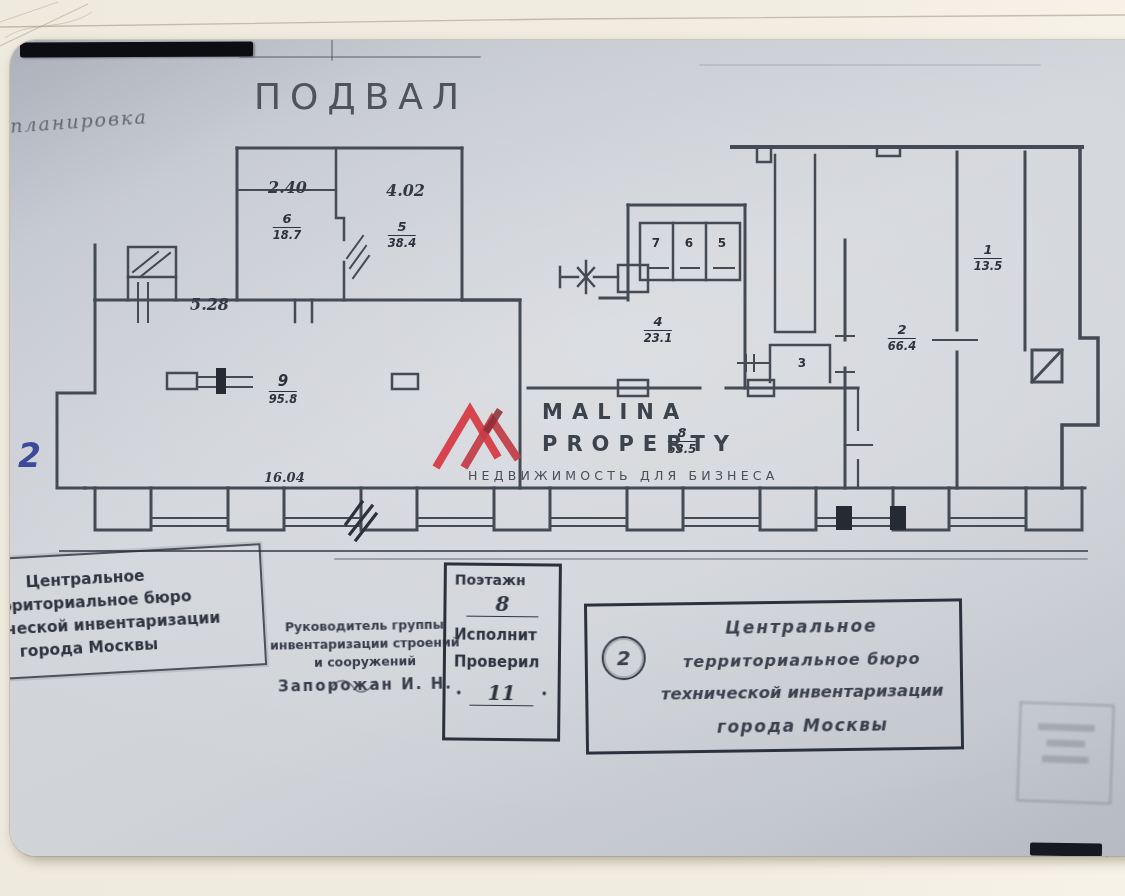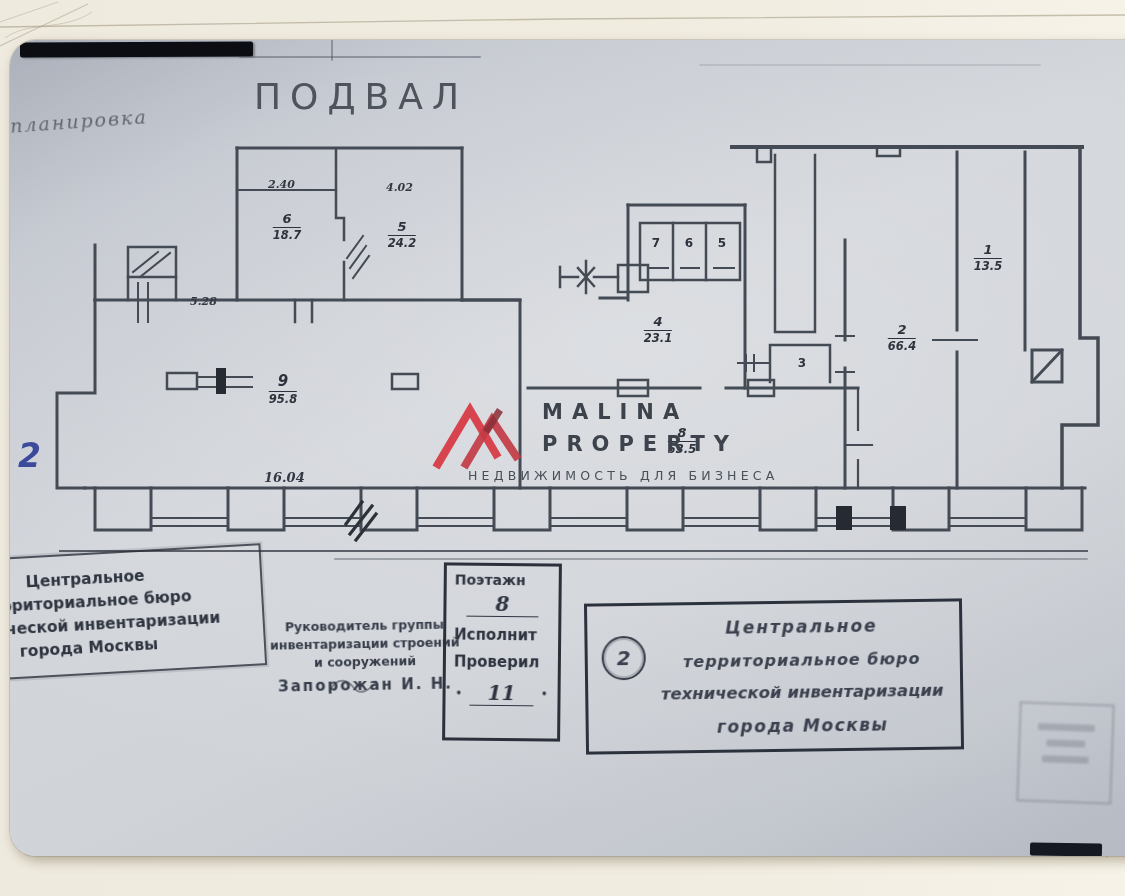--- a/index.html
+++ b/index.html
@@ -23,21 +23,21 @@
   .margin-mark{position:absolute;left:8px;top:396px;font-size:33px;font-weight:bold;font-style:italic;
                color:#3b4a9b;filter:blur(.4px);}
   .plan-svg{position:absolute;left:0;top:0;filter:blur(.3px);pointer-events:none;}
   
   .rlabel{position:absolute;transform:translateX(-50%);text-align:center;color:#2d323c;filter:blur(.45px);
           font-weight:bold;line-height:1.05;white-space:nowrap;}
   .rnum{display:block;font-size:13px;font-style:italic;}
   .rarea{display:block;font-size:11.5px;font-style:italic;border-top:1.6px solid #2d323c;padding-top:1px;margin-top:1px;}
   .cellnum{position:absolute;transform:translateX(-50%);font-size:12px;font-weight:bold;color:#2d323c;filter:blur(.4px);}
   .annot{position:absolute;font-family:"DejaVu Serif","Liberation Serif",serif;font-style:italic;font-weight:bold;
-         font-size:11px;color:#33384295;color:#333842;filter:blur(.55px);white-space:nowrap;}
+         font-size:16px;color:#33384295;color:#333842;filter:blur(.55px);white-space:nowrap;}
   
   .wm-text{position:absolute;color:#3d434c;font-weight:bold;letter-spacing:9px;font-size:21px;white-space:nowrap;text-align:right;}
   .wm-tag{position:absolute;color:#4a5058;font-weight:500;letter-spacing:4.2px;font-size:12.5px;white-space:nowrap;}
   
   .stamp{position:absolute;color:#30364200;}
   .stamp-left{left:-100px;top:513px;width:350px;height:118px;border:2.5px solid rgba(38,43,54,.78);
               transform:rotate(-3.2deg);box-shadow:0 0 0 2px rgba(38,43,54,.12);
               display:flex;flex-direction:column;justify-content:center;text-align:center;
               font-weight:bold;font-size:15.5px;line-height:1.5;color:#2f3540;filter:blur(.75px);}
   .sig-block{left:235px;top:577px;width:240px;text-align:center;font-weight:bold;font-size:12.5px;line-height:1.45;
@@ -185,21 +185,21 @@
         <rect x="880" y="466" width="16" height="24"></rect>
       </g>
     </svg>
 
     <div class="rlabel" style="left:277px;top:172px;">
       <span class="rnum">6</span>
       <span class="rarea">18.7</span>
     </div>
     <div class="rlabel" style="left:392px;top:180px;">
       <span class="rnum">5</span>
-      <span class="rarea">24.2</span>
+      <span class="rarea">38.4</span>
     </div>
     <div class="rlabel" style="left:273px;top:334px;">
       <span class="rnum" style="font-size:15px;">9</span>
       <span class="rarea">95.8</span>
     </div>
     <div class="cellnum" style="left:646px;top:196px;">7</div>
     <div class="cellnum" style="left:679px;top:196px;">6</div>
     <div class="cellnum" style="left:712px;top:196px;">5</div>
     <div class="rlabel" style="left:648px;top:275px;">
       <span class="rnum">4</span>

